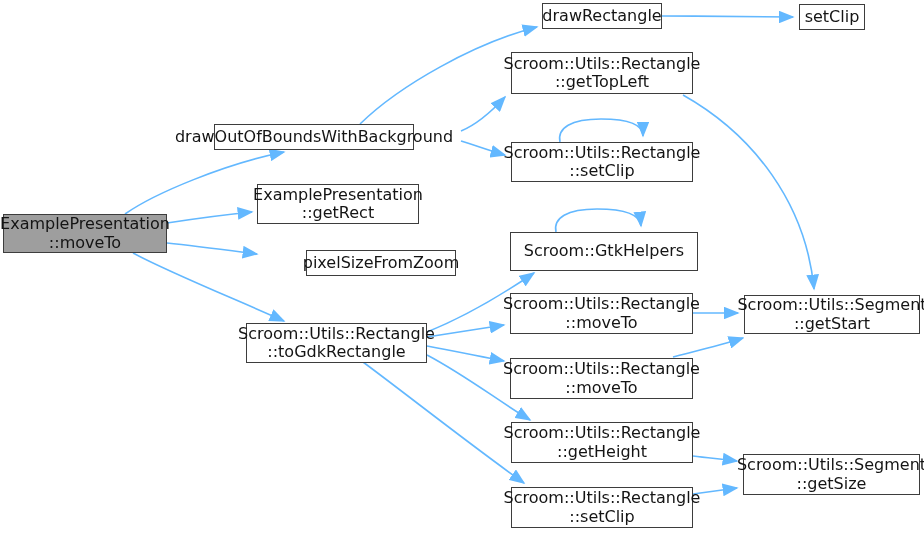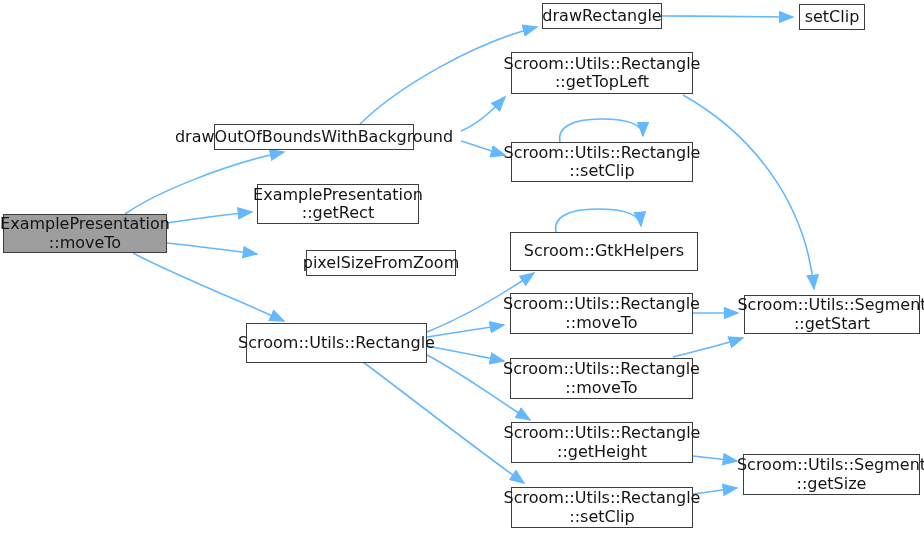--- a/index.html
+++ b/index.html
@@ -63,20 +63,21 @@
     </div>
     <div class="node" style="left: 257px; top: 184px; width: 162px; height: 40px;">
       <span>ExamplePresentation</span>
       <span>::getRect</span>
     </div>
     <div class="node" style="left: 263px; top: 250px; width: 150px; height: 26px; margin-left: 43px;">
       <span>pixelSizeFromZoom</span>
     </div>
     <div class="node" style="left: 246px; top: 323px; width: 181px; height: 40px;">
       <span>Scroom::Utils::Rectangle</span>
+      <span>::toGdkRectangle</span>
     </div>
     <div class="node" style="left: 542px; top: 3px; width: 120px; height: 26px;">
       <span>drawRectangle</span>
     </div>
     <div class="node" style="left: 799px; top: 4px; width: 66px; height: 26px; text-align: center;">
       <span>setClip</span>
     </div>
     <div class="node" style="left: 511px; top: 52px; width: 182px; height: 42px;">
       <span>Scroom::Utils::Rectangle</span>
       <span>::getTopLeft</span>

